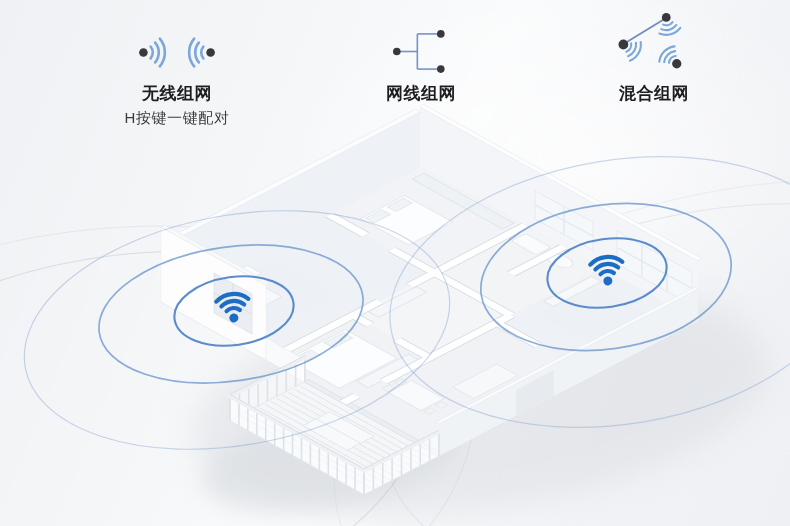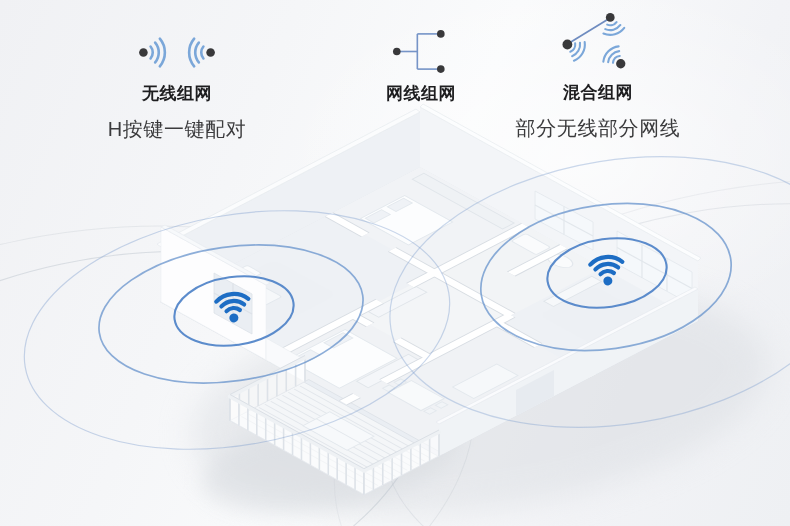--- a/index.html
+++ b/index.html
@@ -7,28 +7,28 @@
        font-family:"Liberation Sans","DejaVu Sans",sans-serif;}
   .stage{position:relative;width:790px;height:526px;
          background:linear-gradient(112deg,#f0f1f4 0%,#f5f6f8 30%,#fafbfc 52%,#f2f3f6 78%,#eef0f3 100%);}
   .sheen{position:absolute;inset:0;
          background:radial-gradient(ellipse 420px 260px at 72% 30%,rgba(255,255,255,.65),rgba(255,255,255,0) 70%);
          pointer-events:none;}
   .features{position:absolute;top:0;left:0;width:790px;height:140px;}
   .feature{position:absolute;top:0;width:220px;text-align:center;}
   .feature.f1{left:67px;}
   .feature.f2{left:311px;}
-  .feature.f3{left:488px;font-family:Liberation Mono, monospace;}
+  .feature.f3{left:544px;}
   .icon-box{position:relative;height:80px;}
   .icon-box svg{position:absolute;left:50%;transform:translateX(-50%);}
   .f1 .icon-box svg{top:31px;}
   .f2 .icon-box svg{top:28px;}
   .f3 .icon-box svg{top:6px;}
   .feature-title{margin-top:4px;font-size:17px;font-weight:700;color:#1d1d1f;letter-spacing:.5px;line-height:19px;}
-  .feature-subtitle{margin-top:18px;font-size:20px;color:#3b3b3d;letter-spacing:.6px;line-height:17px;}
+  .feature-subtitle{margin-top:6px;font-size:15px;color:#3b3b3d;letter-spacing:.6px;line-height:17px;}
   .house-svg{position:absolute;left:0;top:0;}
 </style>
 </head>
 <body>
 
 <div class="stage">
   <div class="sheen"></div>
 
   <svg class="house-svg" width="790" height="526" viewBox="0 0 790 526">
     <defs>
@@ -285,17 +285,16 @@
             <path d="M67.1 64.9 A9 9 0 0 1 74.9 57.1"></path>
             <path d="M61.6 64.2 A14.5 14.5 0 0 1 74.2 51.6"></path>
             <path d="M56.1 63.6 A20 20 0 0 1 73.6 46.1"></path>
           </g>
           <circle cx="64" cy="13" r="5" fill="#39393b"></circle>
           <circle cx="15" cy="44" r="5.6" fill="#39393b"></circle>
           <circle cx="76" cy="66" r="5.3" fill="#39393b"></circle>
         </svg>
       </div>
       <div class="feature-title">混合组网</div>
-      <div class="feature-subtitle">部分无线部分网线</div>
     </div>
 
   </div>
 </div>
 
 </body></html>

